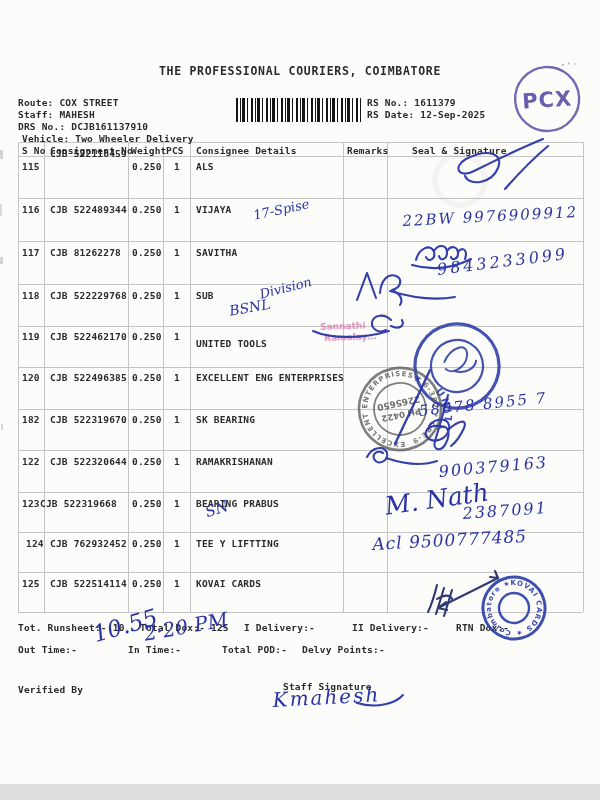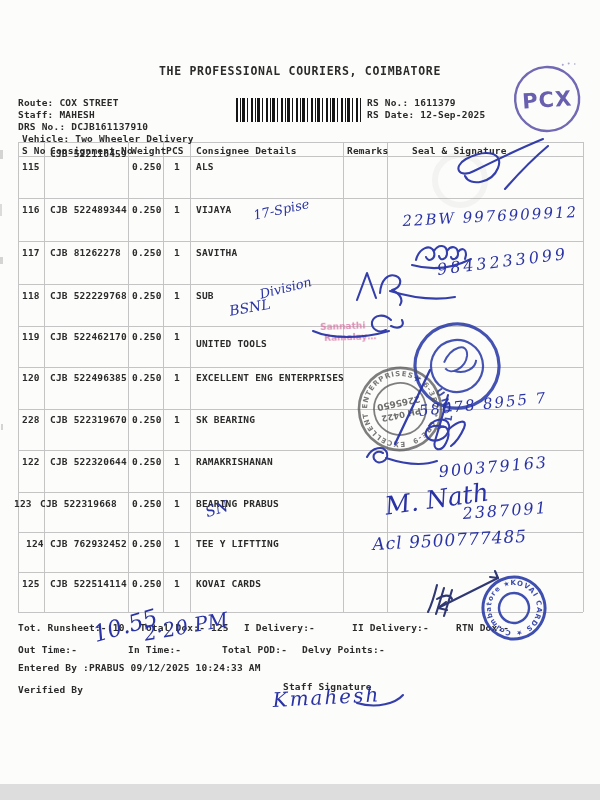--- a/index.html
+++ b/index.html
@@ -104,33 +104,33 @@
   <span class="t" style="left:132px;top:331px">0.250</span>
   <span class="t" style="left:174px;top:331px">1</span>
   <span class="t" style="left:196px;top:338px">UNITED TOOLS</span>
 
   <span class="t" style="left:22px;top:372px">120</span>
   <span class="t" style="left:50px;top:372px">CJB 522496385</span>
   <span class="t" style="left:132px;top:372px">0.250</span>
   <span class="t" style="left:174px;top:372px">1</span>
   <span class="t" style="left:196px;top:372px">EXCELLENT ENG ENTERPRISES</span>
 
-  <span class="t" style="left:22px;top:414px">228</span>
+  <span class="t" style="left:22px;top:414px">182</span>
   <span class="t" style="left:50px;top:414px">CJB 522319670</span>
   <span class="t" style="left:132px;top:414px">0.250</span>
   <span class="t" style="left:174px;top:414px">1</span>
   <span class="t" style="left:196px;top:414px">SK BEARING</span>
 
   <span class="t" style="left:22px;top:456px">122</span>
   <span class="t" style="left:50px;top:456px">CJB 522320644</span>
   <span class="t" style="left:132px;top:456px">0.250</span>
   <span class="t" style="left:174px;top:456px">1</span>
   <span class="t" style="left:196px;top:456px">RAMAKRISHANAN</span>
 
-  <span class="t" style="left:14px;top:498px">123</span>
+  <span class="t" style="left:22px;top:498px">123</span>
   <span class="t" style="left:40px;top:498px">CJB 522319668</span>
   <span class="t" style="left:132px;top:498px">0.250</span>
   <span class="t" style="left:174px;top:498px">1</span>
   <span class="t" style="left:196px;top:498px">BEARING PRABUS</span>
 
   <span class="t" style="left:26px;top:538px">124</span>
   <span class="t" style="left:50px;top:538px">CJB 762932452</span>
   <span class="t" style="left:132px;top:538px">0.250</span>
   <span class="t" style="left:174px;top:538px">1</span>
   <span class="t" style="left:196px;top:538px">TEE Y LIFTTING</span>
@@ -143,21 +143,20 @@
 
   <span class="t" style="left:18px;top:622px">Tot. Runsheet:- 10</span>
   <span class="t" style="left:140px;top:622px">Total Dox:- 125</span>
   <span class="t" style="left:244px;top:622px">I Delivery:-</span>
   <span class="t" style="left:352px;top:622px">II Delivery:-</span>
   <span class="t" style="left:456px;top:622px">RTN Dox:-</span>
   <span class="t" style="left:18px;top:644px">Out Time:-</span>
   <span class="t" style="left:128px;top:644px">In Time:-</span>
   <span class="t" style="left:222px;top:644px">Total POD:-</span>
   <span class="t" style="left:302px;top:644px">Delvy Points:-</span>
-  <span class="t" style="left:18px;top:662px">Entered By :PRABUS 09/12/2025 10:24:33 AM</span>
   <span class="t" style="left:18px;top:684px">Verified By</span>
   <span class="t" style="left:283px;top:681px">Staff Signature</span>
 
   <span class="hw" style="left:252px;top:208px;font-size:13px;transform:rotate(-12deg)">17-Spise</span>
   <span class="hw" style="left:402px;top:212px;font-size:15px;letter-spacing:2px;transform:rotate(-3deg)">22BW 9976909912</span>
   <span class="hw" style="left:436px;top:260px;font-size:16px;letter-spacing:3px;transform:rotate(-7deg)">9843233099</span>
   <span class="hw" style="left:258px;top:287px;font-size:13px;transform:rotate(-14deg)">Division</span>
   <span class="hw" style="left:228px;top:303px;font-size:14px;transform:rotate(-10deg)">BSNL</span>
   <span class="hw" style="left:418px;top:402px;font-size:15px;letter-spacing:2px;transform:rotate(-6deg)">58078 8955 7</span>
   <span class="hw" style="left:438px;top:462px;font-size:16px;letter-spacing:2px;transform:rotate(-5deg)">900379163</span>

